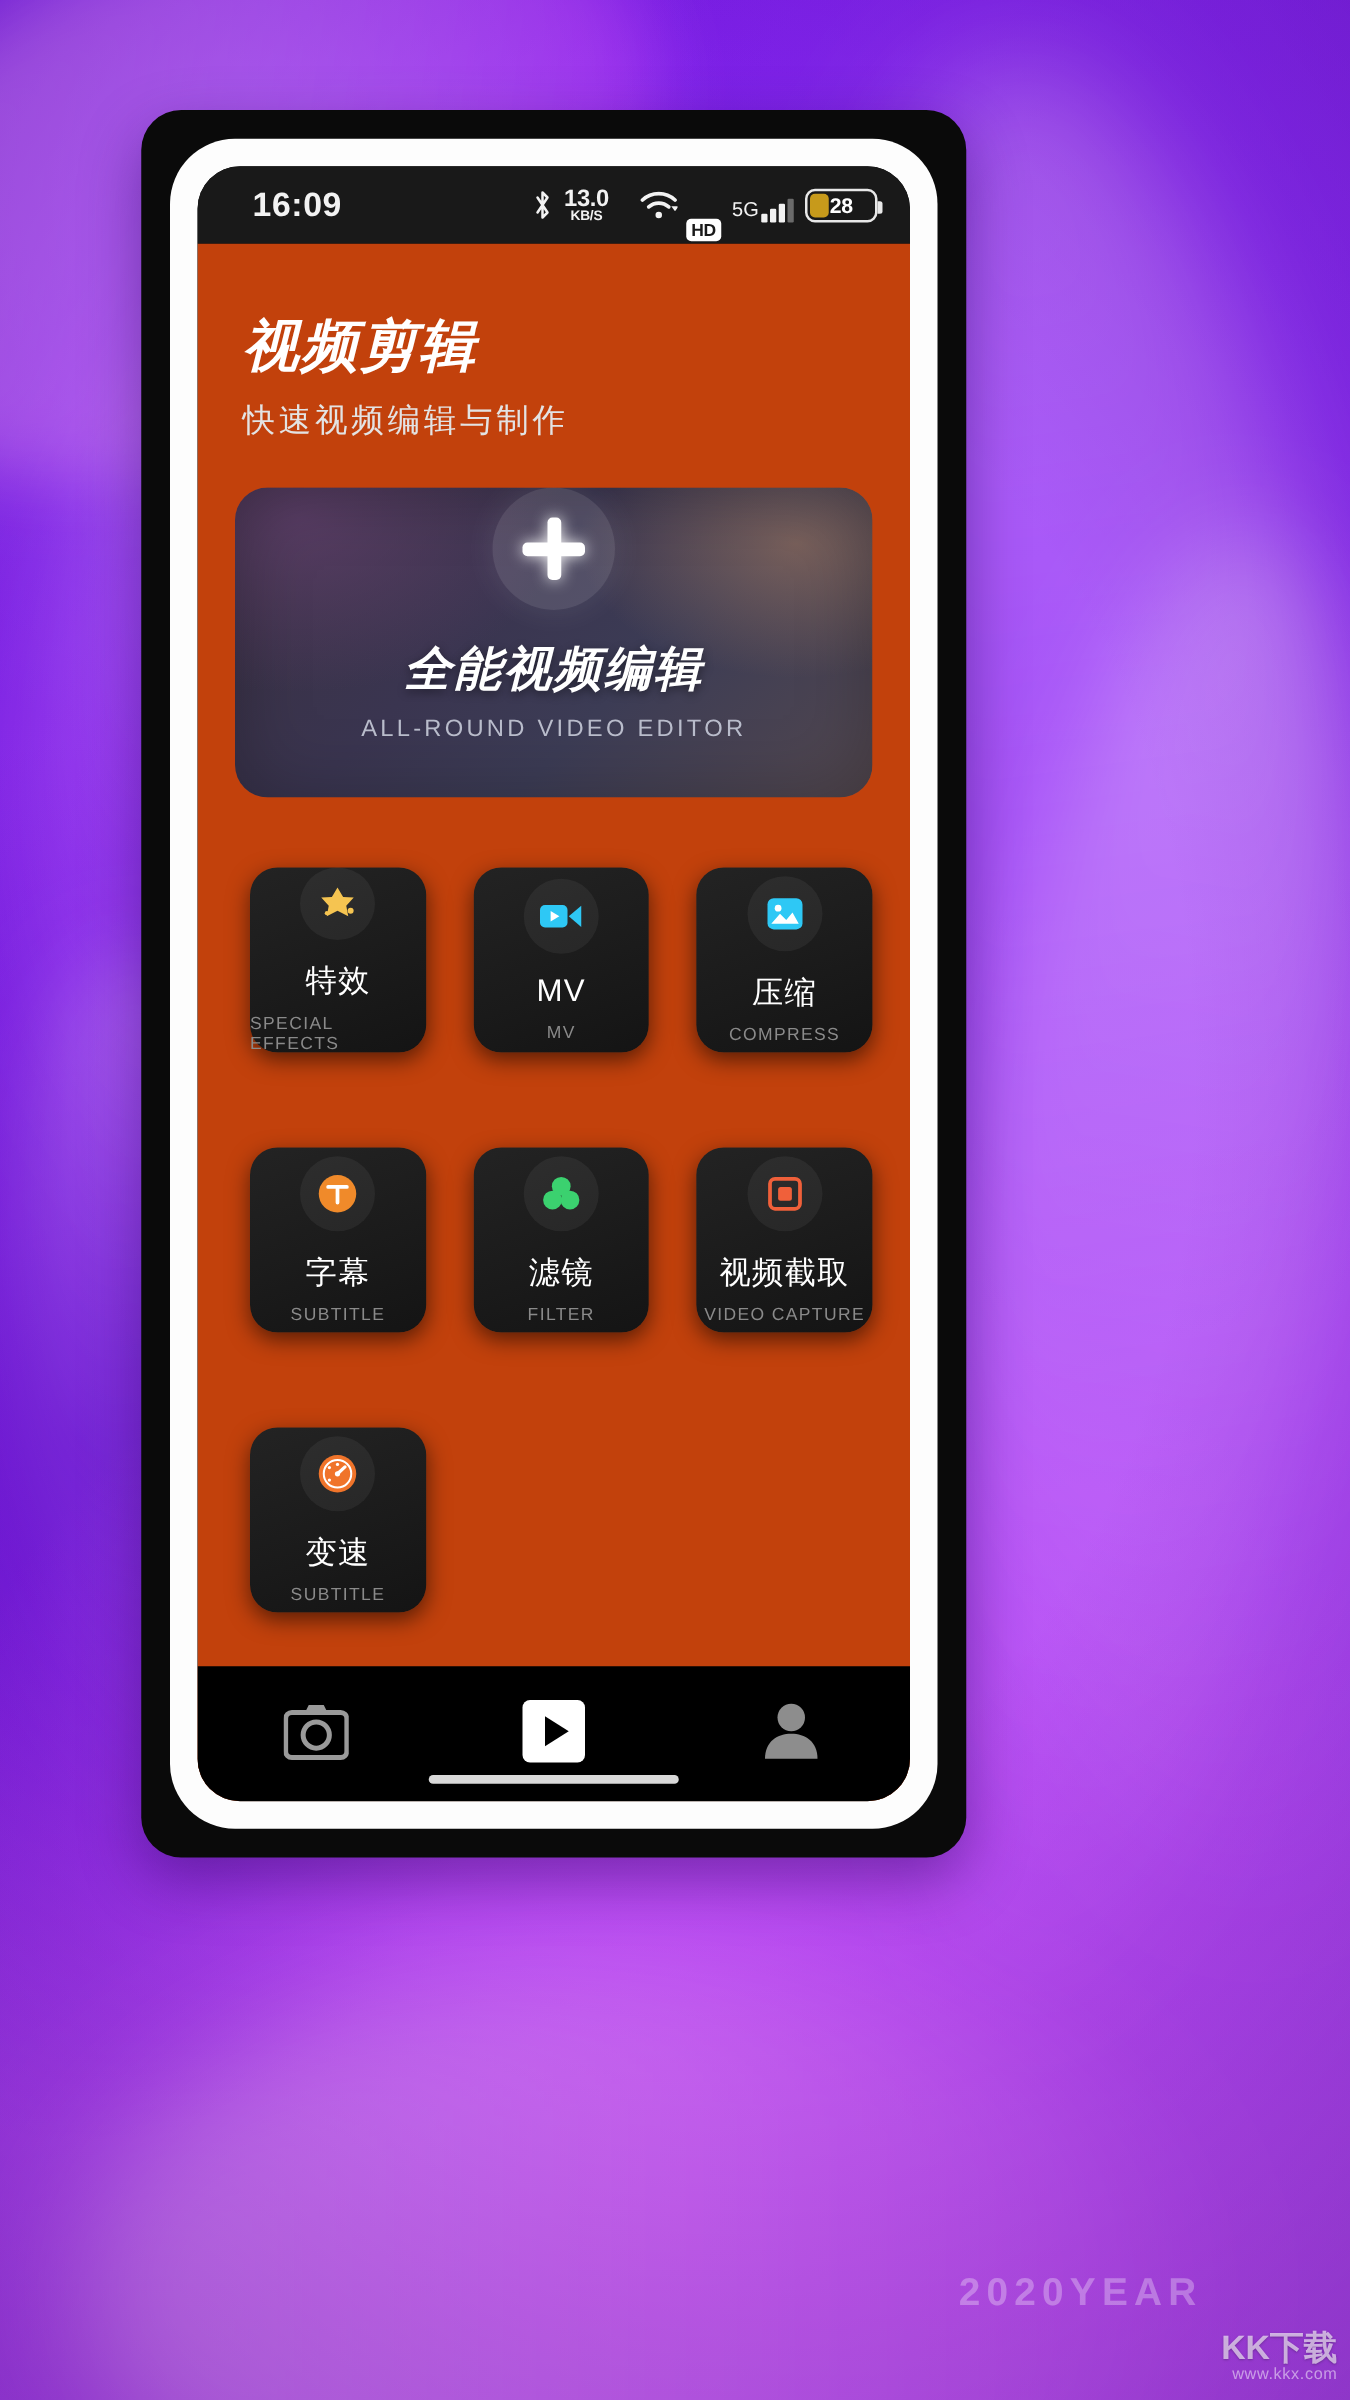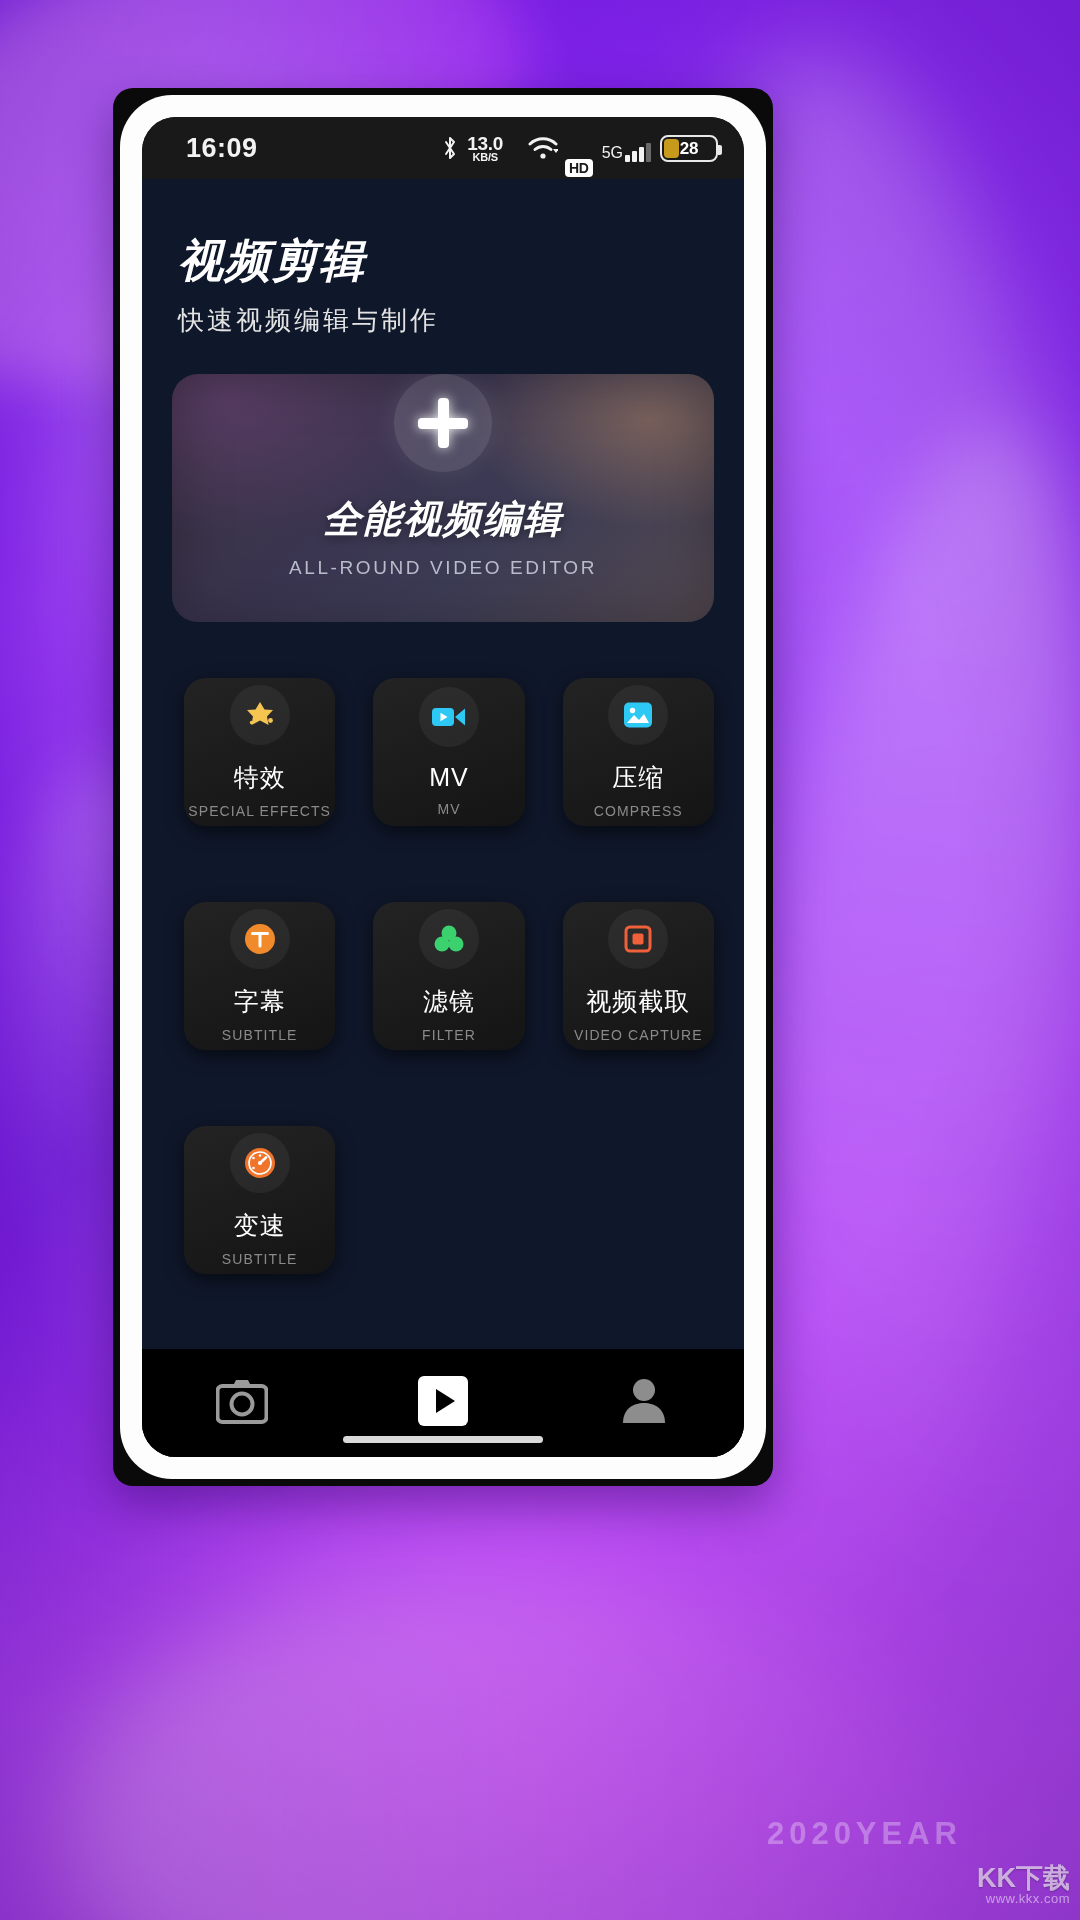--- a/index.html
+++ b/index.html
@@ -50,23 +50,23 @@
   .wm-kk { position:absolute; right:10px; bottom:14px; text-align:right; line-height:1.05; }
   .wm-kk .kk-main {
     font-size:27px; font-weight:700; color:rgba(255,255,255,.62);
     text-shadow:0 1px 2px rgba(0,0,0,.25);
   }
   .wm-kk .kk-sub { font-size:13px; color:rgba(255,255,255,.50); letter-spacing:.5px; }
 
   
   #phone {
     position:absolute; left:113px; top:88px; width:660px; height:1398px;
-    background:#0a0a0a; border-radius:20px;
+    background:#0a0a0a; border-radius:32px;
     box-shadow:0 18px 48px rgba(40,0,90,.45);
-    padding:7px;
+    padding:23px;
   }
   #bezel {
     width:100%; height:100%; background:#fdfdfd; border-radius:52px; padding:22px;
   }
   #screen {
     width:100%; height:100%; background:#000; border-radius:34px;
     overflow:hidden; position:relative; display:flex; flex-direction:column;
   }
 
   
@@ -100,21 +100,21 @@
     background:#e8e8e8; border-radius:0 2px 2px 0;
   }
   .batt .fill { position:absolute; left:2px; top:2px; bottom:2px; width:28%;
     background:#c79a1b; border-radius:4px; }
   .batt .lvl {
     position:relative; width:100%; text-align:center; font-size:17px;
     font-weight:700; color:#fff; line-height:1; letter-spacing:-.3px;
   }
 
   
-  #app { flex:1; background:#0f172a; position:relative; overflow:hidden; }
+  #app { flex:1; background:#c2410c; position:relative; overflow:hidden; }
 
   .page-title {
     margin:52px 0 0 36px; font-size:45px; font-weight:800; font-style:italic;
     color:#fff; letter-spacing:2px;
   }
   .page-sub {
     margin:12px 0 16px 36px; font-size:26px; color:#e3e3e3; letter-spacing:3px; font-weight:400;
   }
 
   

